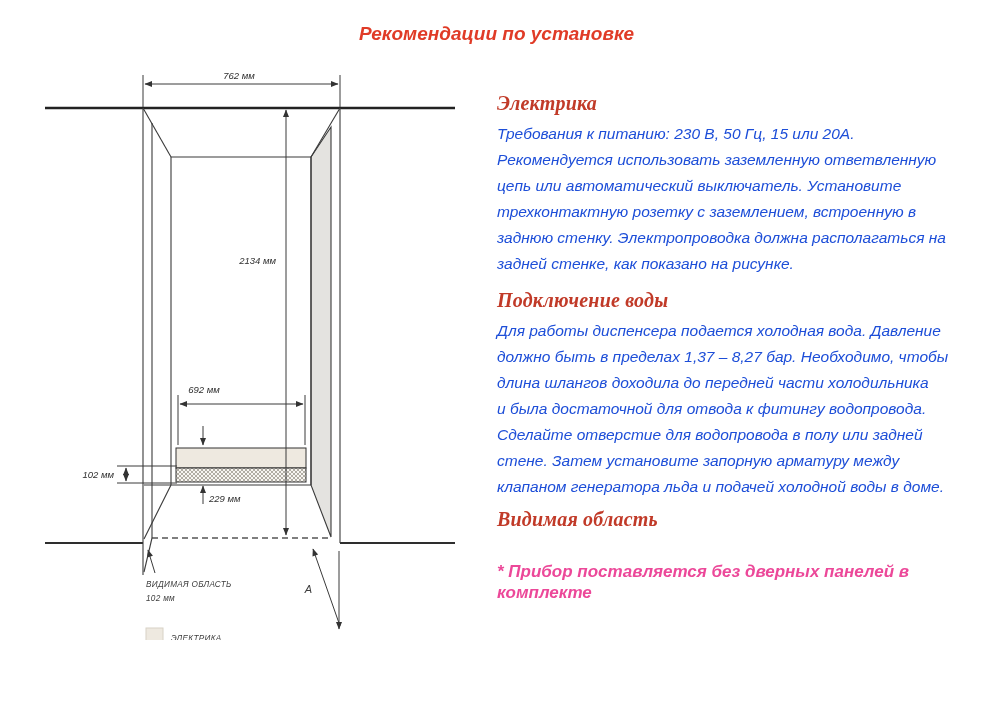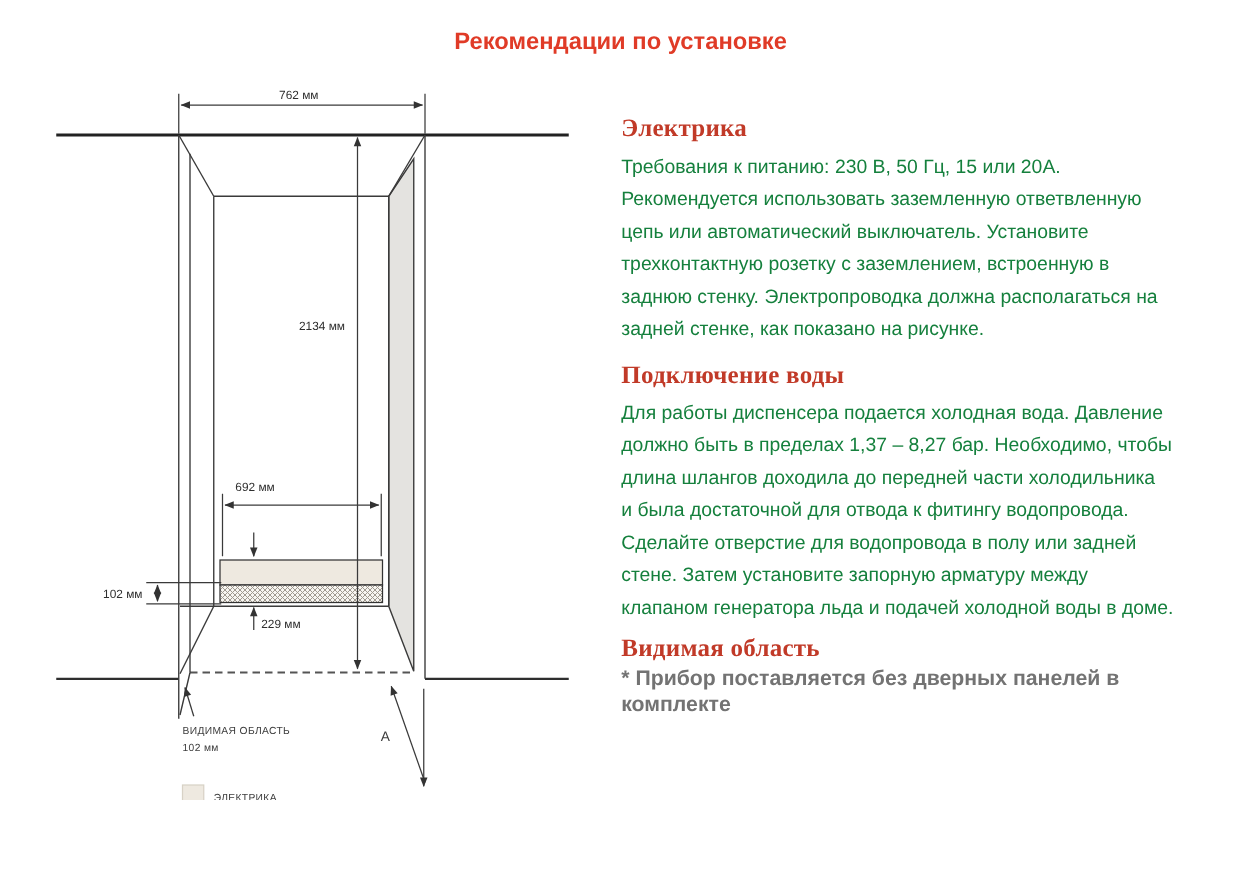--- a/index.html
+++ b/index.html
@@ -1,28 +1,28 @@
 <!DOCTYPE html>
 <html><head>
 <meta charset="utf-8">
 <style>
   html,body { margin:0; padding:0; background:#ffffff; }
   .page { position:relative; width:993px; height:640px; background:#ffffff; overflow:hidden;
-          font-family:"Liberation Sans", sans-serif; }
+          font-family:"Liberation Sans", sans-serif;font-style:italic; }
   .title { position:absolute; top:23px; left:0; width:993px; text-align:center;
            font-size:19px; font-weight:bold; color:#e03b27; }
   .diagram { position:absolute; left:40px; top:60px; width:430px; height:630px; }
   .col { position:absolute; left:497px; top:90px; width:462px; }
   .sec { font-family:"Liberation Serif", serif; font-weight:bold; font-size:20px;
          line-height:26px; color:#c13a28; margin:0; letter-spacing:0.2px; }
   .sec-2 { margin-top:10px; }
   .sec-3 { margin-top:6px; }
-  .body { margin:5px 0 0 0; font-size:15.5px; line-height:26px; color:#15803d;
+  .body { margin:5px 0 0 0; font-size:15.5px; line-height:26px; color:#1d4ed8;
           white-space:pre-line; }
-  .note { margin-top:0; font-size:17px; font-weight:bold; line-height:21px; color:#737373; }
+  .note { margin-top:29px; font-size:17px; font-weight:bold; line-height:21px; color:#ec4899; }
 
   
   .ln   { stroke:#3a3a3a; stroke-width:1.1; fill:none; }
   .thick{ stroke:#222222; stroke-width:2.4; fill:none; }
   .floor{ stroke:#2e2e2e; stroke-width:1.8; fill:none; }
   .dash { stroke:#555555; stroke-width:1.6; fill:none; stroke-dasharray:6 4; }
   .dim  { stroke:#3a3a3a; stroke-width:1; fill:none; }
   .lbl  { font-family:"Liberation Sans", sans-serif; font-size:9.5px; fill:#2f2f2f; }
   .lbl-sm { font-family:"Liberation Sans", sans-serif; font-size:8.2px; fill:#3d3d3d; letter-spacing:0.3px; }
   .lbl-a  { font-family:"Liberation Sans", sans-serif; font-size:11px; fill:#3d3d3d; }

